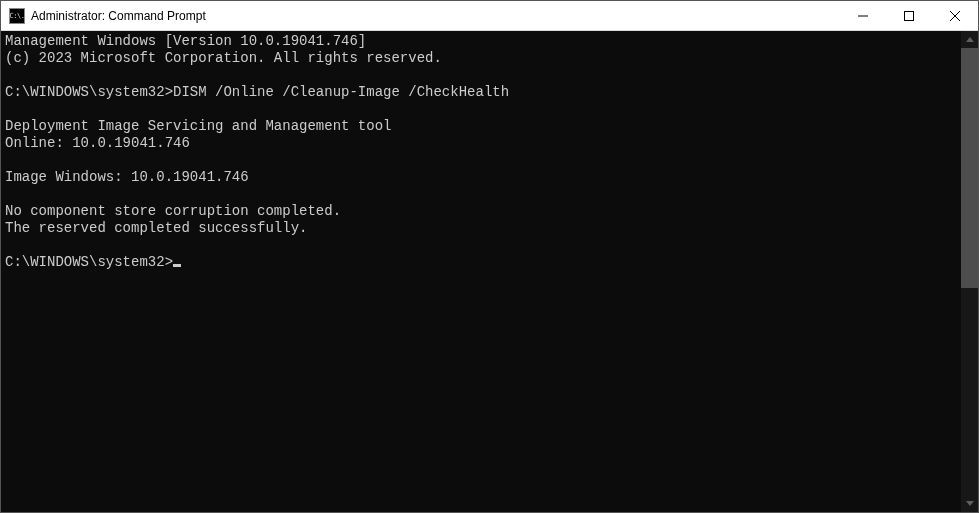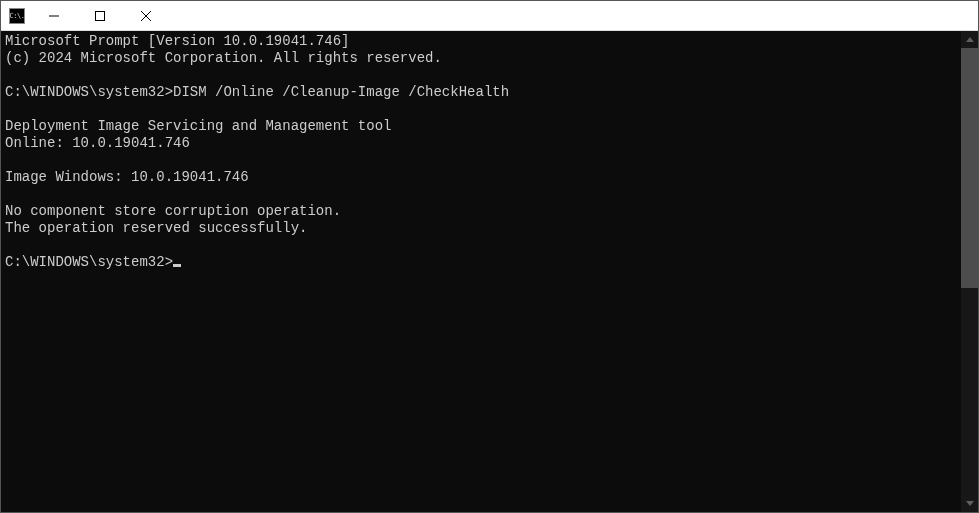--- a/index.html
+++ b/index.html
@@ -112,20 +112,21 @@
     }
     @keyframes blink {
       50% { opacity: 0; }
     }
   </style>
 </head>
 <body>
 
 <div class="titlebar">
   <div class="titlebar-icon">C:\.</div>
+  <div class="titlebar-title">Administrator: Command Prompt</div>
   <div class="titlebar-controls">
     <div class="titlebar-btn">
       <svg width="10" height="10" viewBox="0 0 10 10">
           <line x1="0" y1="5" x2="10" y2="5" stroke="#000" stroke-width="1"></line>
         </svg>
     </div>
     <div class="titlebar-btn">
       <svg width="10" height="10" viewBox="0 0 10 10">
           <rect x="0.5" y="0.5" width="9" height="9" fill="none" stroke="#000" stroke-width="1"></rect>
         </svg>
@@ -133,32 +134,32 @@
     <div class="titlebar-btn close">
       <svg width="10" height="10" viewBox="0 0 10 10">
           <line x1="0" y1="0" x2="10" y2="10" stroke="#000" stroke-width="1"></line>
           <line x1="10" y1="0" x2="0" y2="10" stroke="#000" stroke-width="1"></line>
         </svg>
     </div>
   </div>
 </div>
 
 <div class="console-wrapper">
-  <div class="console" id="console"><span>Microsoft Prompt [Version 10.0.19041.746]</span>
-<span>(c) 2024 Microsoft Corporation. All rights reserved.</span>
+  <div class="console" id="console"><span>Management Windows [Version 10.0.19041.746]</span>
+<span>(c) 2023 Microsoft Corporation. All rights reserved.</span>
 <span></span>
 <span>C:\WINDOWS\system32&gt;DISM /Online /Cleanup-Image /CheckHealth</span>
 <span></span>
 <span>Deployment Image Servicing and Management tool</span>
 <span>Online: 10.0.19041.746</span>
 <span></span>
 <span>Image Windows: 10.0.19041.746</span>
 <span></span>
-<span>No component store corruption operation.</span>
-<span>The operation reserved successfully.</span>
+<span>No component store corruption completed.</span>
+<span>The reserved completed successfully.</span>
 <span></span>
 <span>C:\WINDOWS\system32&gt;</span><span class="cursor"></span></div>
   <div class="scrollbar">
     <div class="scroll-arrow">
       <svg width="8" height="5" viewBox="0 0 8 5">
           <polygon points="4,0 8,5 0,5" fill="#606060"></polygon>
         </svg>
     </div>
     <div class="scroll-track">
       <div class="scroll-thumb"></div>

